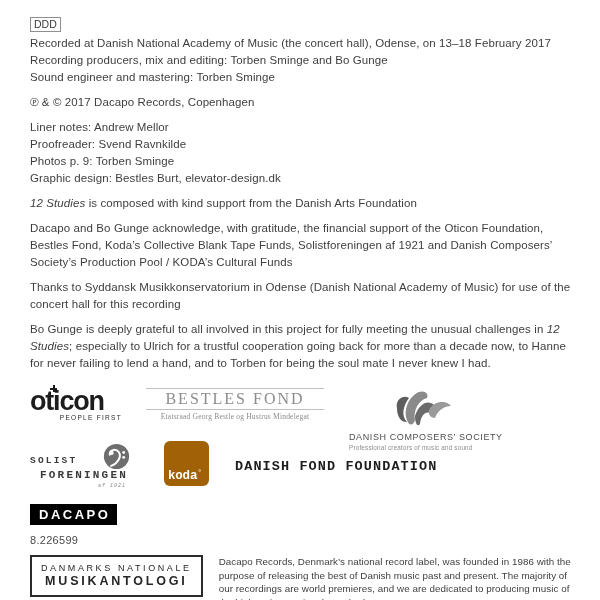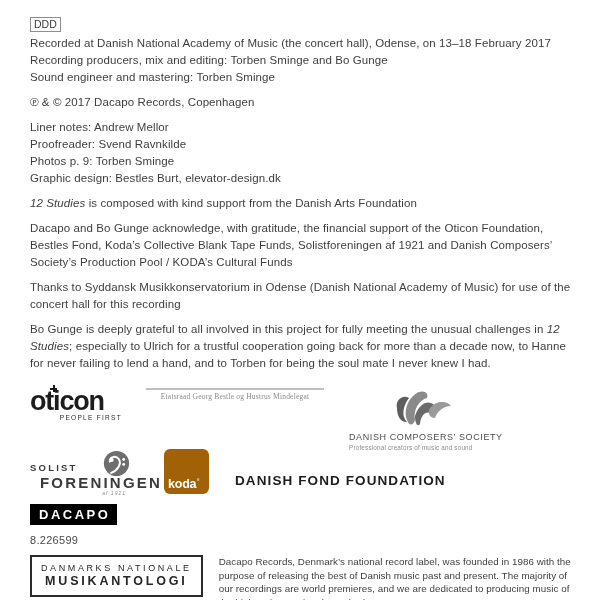--- a/index.html
+++ b/index.html
@@ -58,24 +58,24 @@
     font-family: "Liberation Serif", serif;
     font-size: 7.5px; color: #8a8a8a; letter-spacing: 0.2px; margin-top: 2px;
   }
   .dcs { display: flex; align-items: center; margin-left: 22px; margin-top: -2px; flex-direction: column; }
   .dcs .mark { width: 62px; height: 46px; }
   .dcs .textcol { margin-left: 3px; }
   .dcs .name { font-size: 9px; letter-spacing: 0.6px; color: #4e4e4e; font-weight: 500; }
   .dcs .tag { font-size: 6.3px; color: #8d8d8d; margin-top: 2px; letter-spacing: 0.2px; }
 
   
-  .logo-row2 { display: flex; align-items: center; margin-top: 12px; height: 56px; }
+  .logo-row2 { display: flex; align-items: flex-start; margin-top: 12px; height: 56px; font-family: Liberation Mono, monospace; }
   .solist { position: relative; width: 96px; margin-top: 9px; color: #3a3a3a; }
   .solist .l1 { font-size: 9.5px; font-weight: 700; letter-spacing: 2.2px; line-height: 11px; }
-  .solist .l2 { font-size: 15px; font-weight: 700; letter-spacing: 2.2px; line-height: 11px; margin-left: 10px; margin-top: 4px; }
+  .solist .l2 { font-size: 11px; font-weight: 700; letter-spacing: 2.2px; line-height: 11px; margin-left: 10px; margin-top: 4px; }
   .solist .l3 { font-size: 5px; color: #8a8a8a; text-align: right; margin-top: 2px; letter-spacing: 1px; font-style: italic; }
   .solist .clef { position: absolute; top: -12px; right: -4px; width: 27px; height: 27px; }
   .koda {
     position: relative; width: 45px; height: 45px; background: #a16207;
     border-radius: 6px; margin-left: 38px; margin-top: -5px;
   }
   .koda .kword {
     position: absolute; left: 4px; bottom: 3px;
     color: #fff; font-size: 12.5px; font-weight: 700; letter-spacing: -0.2px;
   }
@@ -140,20 +140,21 @@
   <div class="logo-row1">
 
     <div class="oticon">
       <span class="plus"></span>
       <div class="word">oticon</div>
       <div class="tagline">PEOPLE FIRST</div>
     </div>
 
     <div class="bestles">
       <div class="rule"></div>
+      <div class="title">BESTLES FOND</div>
       <div class="rule"></div>
       <div class="subtitle">Etatsraad Georg Bestle og Hustrus Mindelegat</div>
     </div>
 
     <div class="dcs">
       <svg class="mark" viewBox="0 0 62 46" xmlns="http://www.w3.org/2000/svg">
         <path d="M4 22 C2 14, 10 8, 16 12 C10 20, 8 30, 14 36 C6 36, 4 28, 4 22 Z" fill="#5d5d5d"></path>
         <path d="M14 34 C10 24, 16 10, 26 6 C32 4, 36 8, 34 12 C26 14, 20 24, 22 34 C20 40, 16 40, 14 34 Z" fill="#8a8a8a"></path>
         <path d="M22 30 C26 18, 34 14, 40 18 C44 21, 42 27, 38 28 C34 24, 28 28, 27 38 C24 42, 22 36, 22 30 Z" fill="#6b6b6b"></path>
         <path d="M36 24 C40 16, 50 14, 56 18 L58 20 C50 20, 44 26, 42 32 C38 32, 35 29, 36 24 Z" fill="#9a9a9a"></path>

